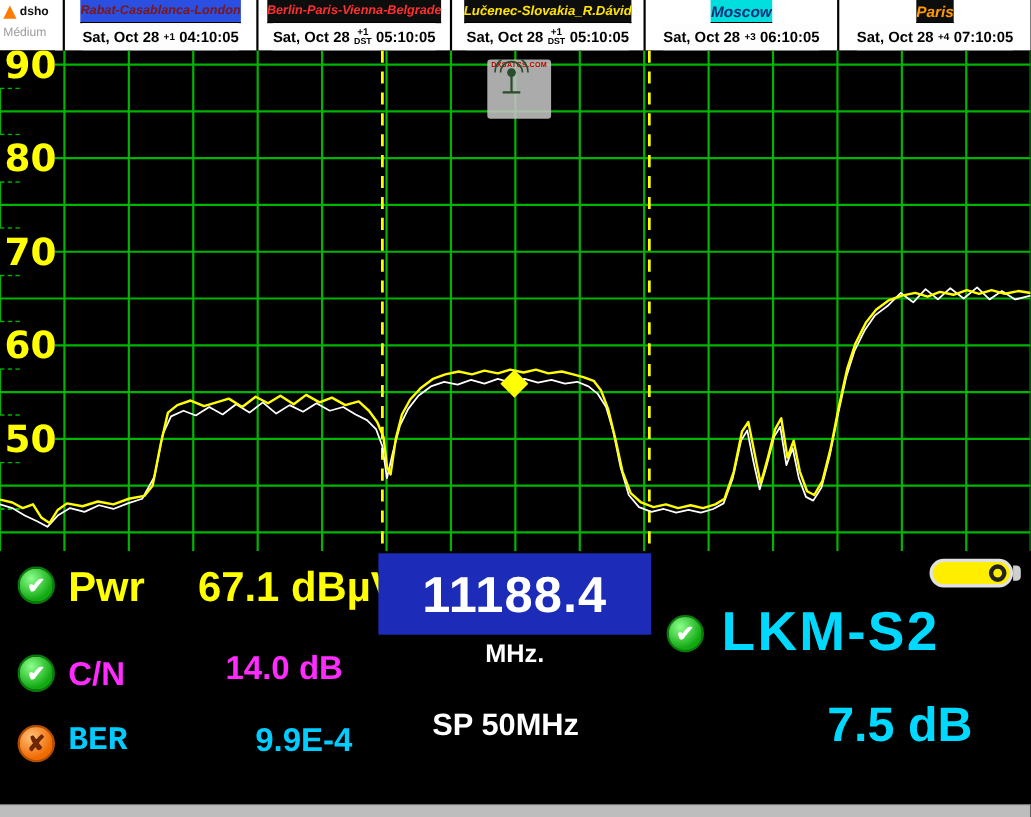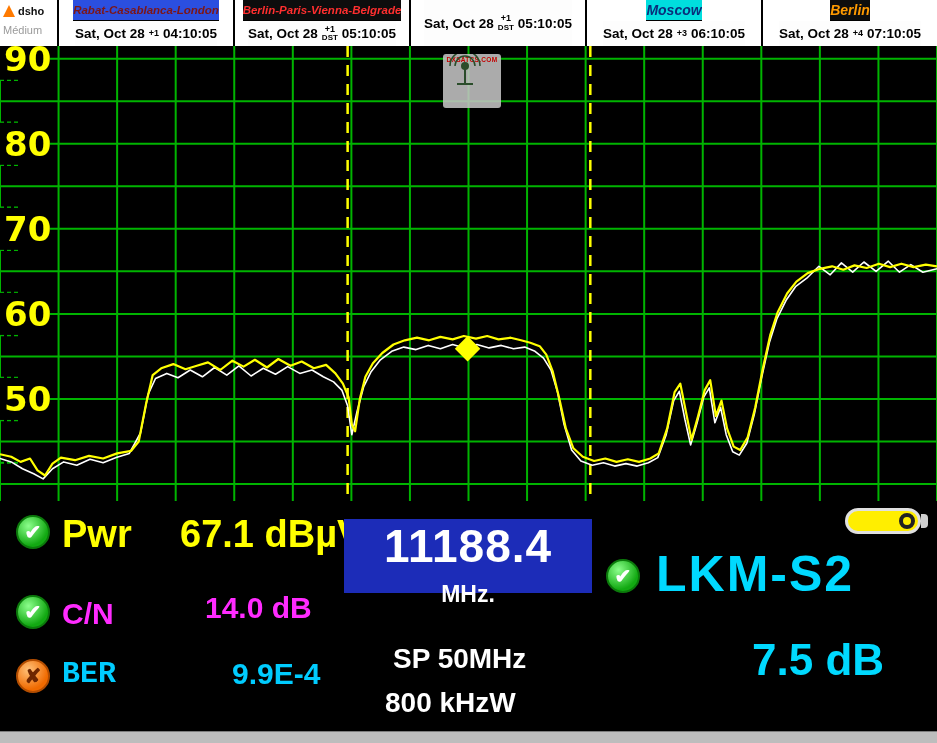--- a/index.html
+++ b/index.html
@@ -41,22 +41,22 @@
   .panel { position:relative; width:937px; height:230px; background:#000; }
   .pitem { position:absolute; white-space:nowrap; font-weight:bold; }
   .status { width:34px; height:34px; border-radius:50%; display:flex; align-items:center;
             justify-content:center; font-size:20px; font-weight:bold; }
   .ok   { background:radial-gradient(circle at 35% 30%, #8cff8c, #12a912 68%); color:#fff; border:2px solid #0b7a0b; }
   .fail { background:radial-gradient(circle at 35% 30%, #ffc27a, #f06a00 68%); color:#6e2600; border:2px solid #b34d00; }
   .ry { color:#ffff00; font-size:38px; }
   .rm { color:#ff2bff; font-size:30px; }
   .rc { color:#00ccff; font-size:30px; }
   .rw { color:#ffffff; font-size:28px; }
-  .freq-box { left:344px; top:18px; width:248px; height:74px; background:#1c2cb8;
-              display:flex; justify-content:center; }
+  .freq-box { left:344px; top:2px; width:248px; height:74px; background:#1c2cb8;
+              display:flex; align-items:center; justify-content:center; }
   .freq-value { color:#fff; font-size:46px; font-weight:bold; letter-spacing:1px; }
   .mhz { left:344px; top:80px; width:248px; text-align:center; color:#fff; font-size:23px; }
   .lkm { color:#00d9ff; font-size:50px; letter-spacing:2px; }
   .margin-val { color:#00d9ff; font-size:44px; }
   .battery { left:845px; top:7px; display:flex; align-items:center; }
   .batt-body { width:76px; height:26px; background:#ffee00; border:3px solid #e0e0e0;
                border-radius:13px; position:relative; }
   .batt-dot { position:absolute; right:3px; top:2px; width:16px; height:16px; border-radius:50%;
               background:#ffee00; border:4px solid #222; }
   .batt-tip { width:7px; height:14px; background:#cfcfcf; border-radius:0 4px 4px 0; }
@@ -96,20 +96,21 @@
         <span>Sat, Oct 28</span>
         <span class="tz">
           <span class="off">+1</span>
           <span class="dst">DST</span>
         </span>
         <span>05:10:05</span>
       </div>
     </div>
 
     <div class="clock">
+      <div class="city c2">Lučenec-Slovakia_R.Dávid</div>
       <div class="datetime">
         <span>Sat, Oct 28</span>
         <span class="tz">
           <span class="off">+1</span>
           <span class="dst">DST</span>
         </span>
         <span>05:10:05</span>
       </div>
     </div>
 
@@ -119,21 +120,21 @@
         <span>Sat, Oct 28</span>
         <span class="tz">
           <span class="off">+3</span>
           <span class="dst"></span>
         </span>
         <span>06:10:05</span>
       </div>
     </div>
 
     <div class="clock">
-      <div class="city c4">Berlin</div>
+      <div class="city c4">Paris</div>
       <div class="datetime">
         <span>Sat, Oct 28</span>
         <span class="tz">
           <span class="off">+4</span>
           <span class="dst"></span>
         </span>
         <span>07:10:05</span>
       </div>
     </div>
   </header>
@@ -230,17 +231,16 @@
     <span class="pitem rm" style="left:205px; top:90px;">14.0 dB</span>
 
     <span class="pitem rw" style="left:393px; top:142px;">SP 50MHz</span>
 
     <span class="pitem status fail" style="left:16px; top:158px;">✘</span>
     <span class="pitem rc" style="left:62px; top:156px;font-family:Liberation Mono, monospace;">BER</span>
     <span class="pitem rc" style="left:232px; top:156px;">9.9E-4</span>
 
     <span class="pitem margin-val" style="left:752px; top:134px;">7.5 dB</span>
 
-    <span class="pitem rw" style="left:385px; top:186px;">800 kHzW</span>
   </div>
 
   <div class="footer"></div>
 </div>
 
 </body></html>

